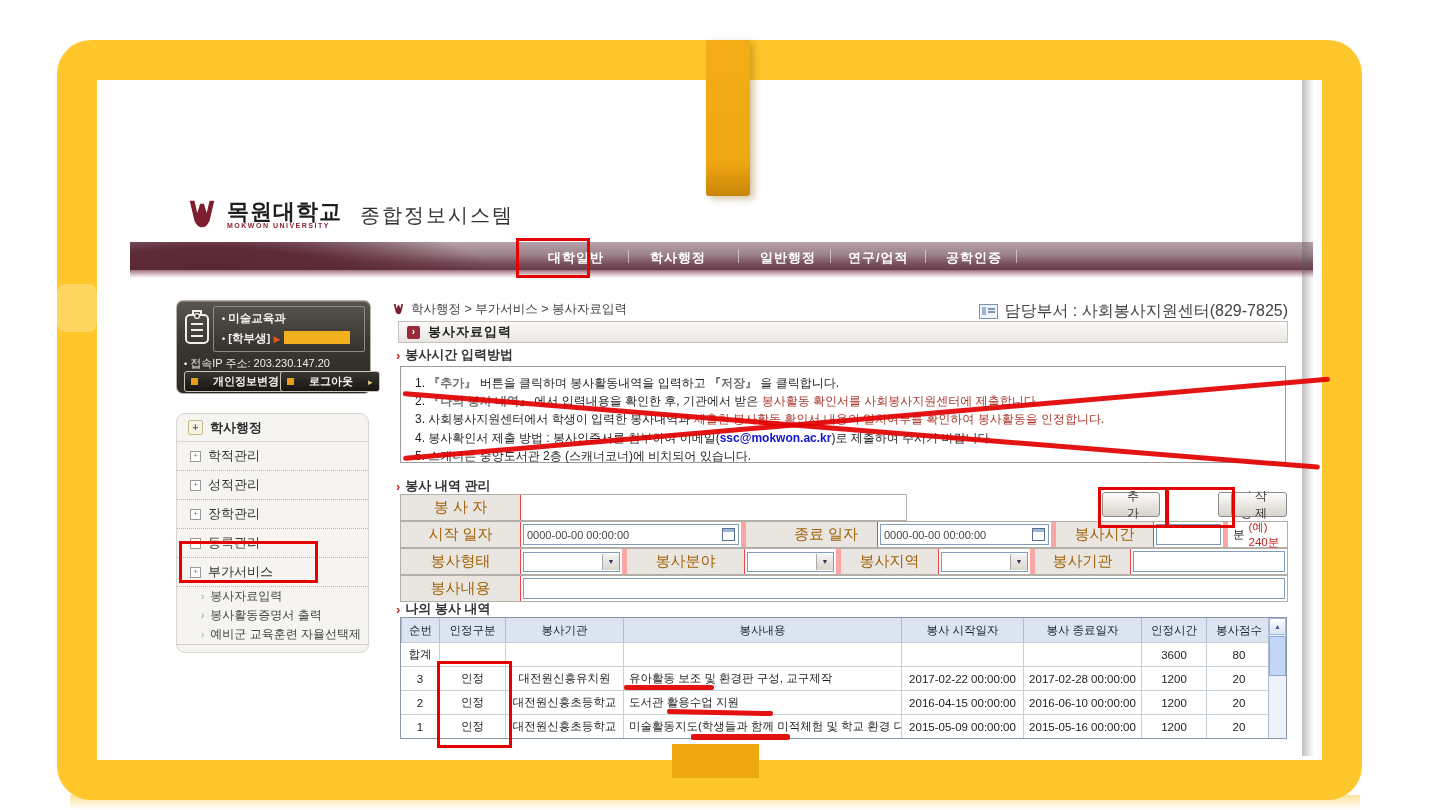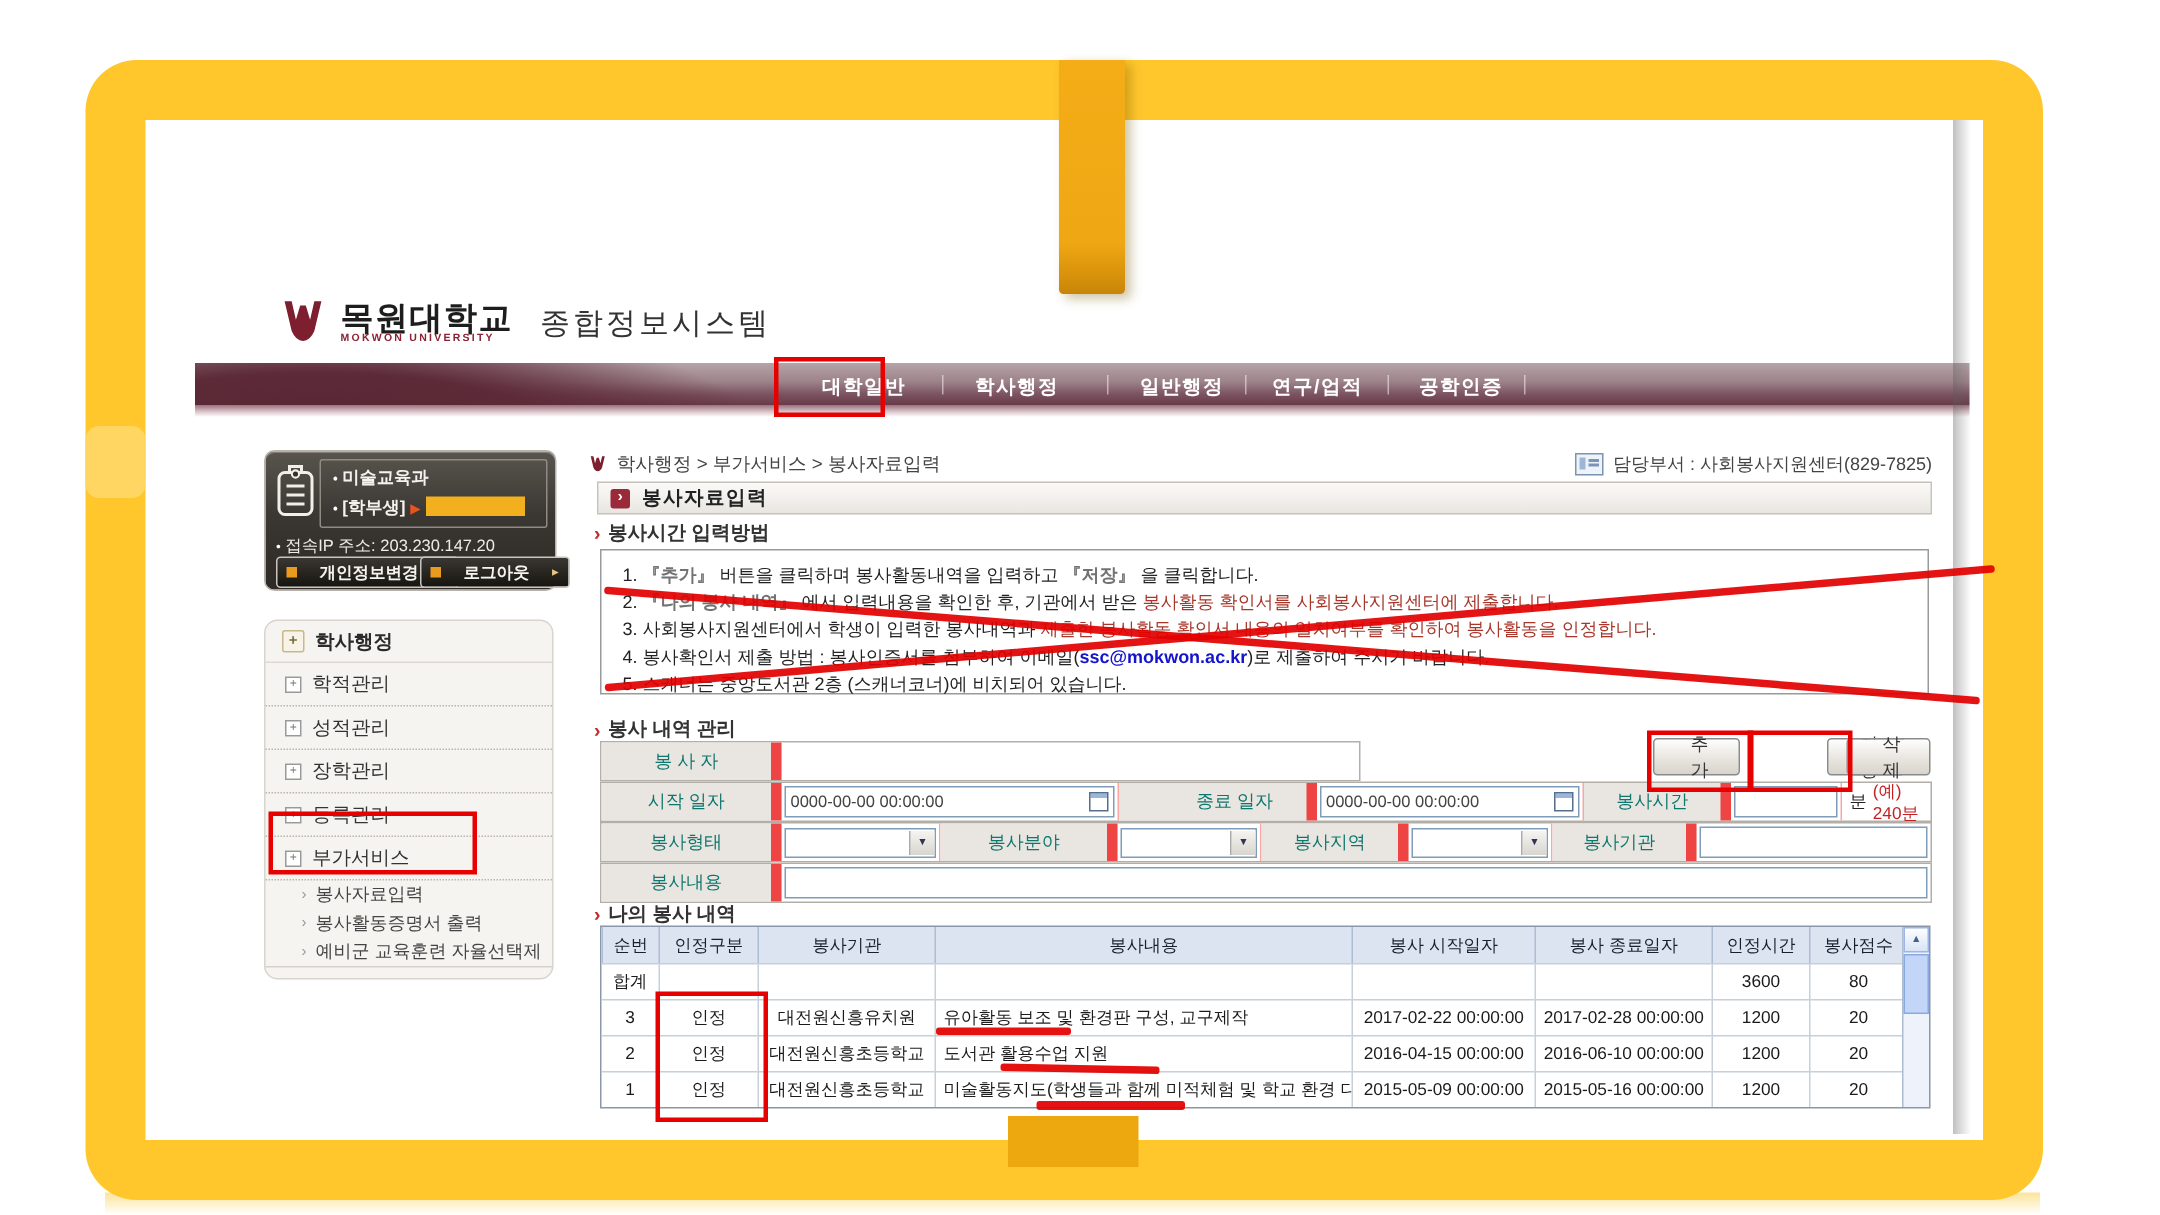--- a/index.html
+++ b/index.html
@@ -61,21 +61,21 @@
   .menu-item{height:28px;display:flex;align-items:center;gap:7px;padding-left:13px;
     border-bottom:1px dotted #b9b5ae;font-size:13px;color:#333;cursor:pointer;}
   .sq-plus{width:9px;height:9px;border:1px solid #999;background:#fff;display:flex;align-items:center;justify-content:center;
     font-size:8px;color:#777;line-height:1;}
   .menu-sub{height:19px;display:flex;align-items:center;gap:6px;padding-left:24px;font-size:12px;color:#444;cursor:pointer;}
   .menu-sub .arr{color:#999;font-size:10px;}
   #menu-subitems{border-bottom:1px solid #d5d1ca;}
 
   
   .crumb{left:392px;top:301px;display:flex;align-items:center;gap:6px;font-size:12.5px;color:#444;}
-  .deptinfo{top:301px;right:152px;display:flex;align-items:center;gap:6px;font-size:12px;color:#444;}
+  .deptinfo{top:301px;right:152px;display:flex;align-items:center;gap:6px;font-size:16px;color:#444;}
   .idcard{width:17px;height:13px;border:1px solid #7b93b5;background:#eef3fa;position:relative;}
   .idcard::before{content:'';position:absolute;left:2px;top:2px;width:4px;height:8px;background:#9db6d8;}
   .idcard::after{content:'';position:absolute;left:8px;top:3px;width:7px;height:1.5px;background:#7b93b5;box-shadow:0 3px 0 #7b93b5;}
   .titlebar{left:398px;top:321px;width:890px;height:22px;box-sizing:border-box;display:flex;align-items:center;gap:8px;padding-left:8px;
     background:linear-gradient(180deg,#fbfaf8,#e9e6e1);border:1px solid #c6c2ba;}
   .tb-icon{width:13px;height:13px;background:#9a2a3a;border-radius:2px;color:#fff;font-size:10px;font-weight:bold;
     display:flex;align-items:center;justify-content:center;line-height:1;}
   .titlebar .t{font-size:13px;font-weight:bold;color:#222;letter-spacing:1px;}
 
   .seclabel{display:flex;align-items:center;gap:5px;font-size:13px;font-weight:bold;color:#333;}
@@ -87,23 +87,23 @@
   .howto-line{font-size:12px;line-height:18.2px;white-space:nowrap;color:#222;}
   .seg-green{color:#737373;font-weight:bold;}
   .seg-red{color:#a8372b;}
   .seg-blue{color:#1414cc;font-weight:bold;}
 
   
   .btn{position:absolute;top:492px;height:25px;box-sizing:border-box;display:flex;align-items:center;justify-content:center;gap:4px;
     background:linear-gradient(180deg,#fefefe,#e7e3dd 60%,#d8d4cd);border:1px solid #8a8a8a;border-radius:3px;
     font-size:12px;color:#333;cursor:pointer;padding:0 25px;}
   .frow{position:absolute;display:flex;height:27px;box-sizing:border-box;border:1px solid #b3afa8;background:#fff;}
-  .flabel{background:#e9e6e1;border-right:7px solid #ef4444;display:flex;align-items:center;justify-content:center;
-    font-size:12px;color:#0f766e;box-sizing:border-box;flex:none;}
-  .fval{display:flex;align-items:center;box-sizing:border-box;flex:none;border-right:1px solid #fca5a5;padding:0 2px;}
+  .flabel{background:#e9e6e1;border-right:1px solid #ef4444;display:flex;align-items:center;justify-content:center;
+    font-size:15px;color:#a16207;box-sizing:border-box;flex:none;}
+  .fval{display:flex;align-items:center;box-sizing:border-box;flex:none;border-right:5px solid #fca5a5;padding:0 2px;}
   .fval.last{border-right:none;flex:1;}
   .inputbox{flex:1;height:19px;border:1px solid #7f9db9;display:flex;align-items:center;padding:0 3px;
     font-size:11px;color:#444;background:#fff;gap:3px;}
   .inputbox .txt{flex:1;white-space:nowrap;overflow:hidden;}
   .cal{width:13px;height:13px;box-sizing:border-box;border:1px solid #55708e;flex:none;
     background:linear-gradient(180deg,#9db6d8 0 3px,#fff 3px),
                repeating-linear-gradient(90deg,#c9d6e6 0 1px,transparent 1px 4px);}
   .selbox{flex:1;height:18px;border:1px solid #7f9db9;background:#fff;display:flex;align-items:center;justify-content:flex-end;}
   .selbtn{width:16px;height:16px;background:linear-gradient(180deg,#f5f4f1,#d9d5cf);border-left:1px solid #aaa;
     display:flex;align-items:center;justify-content:center;font-size:7px;color:#335;}

